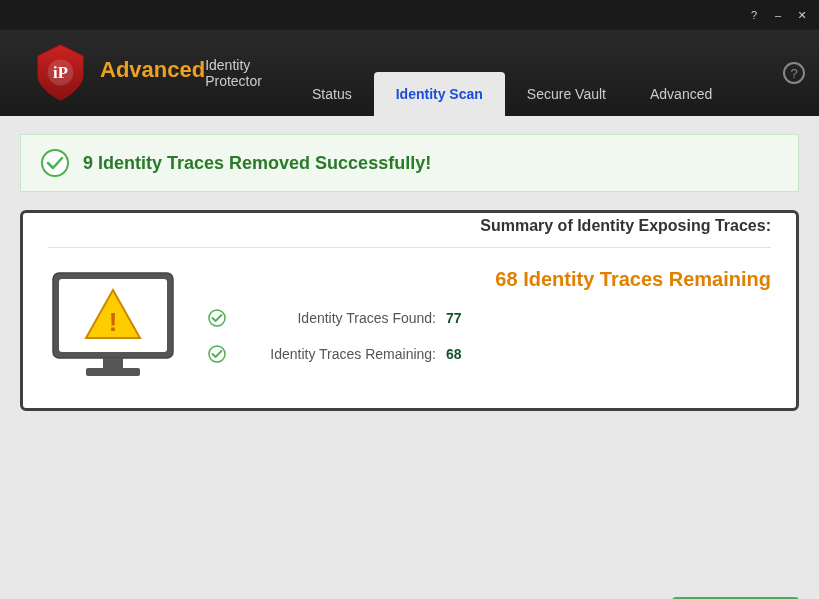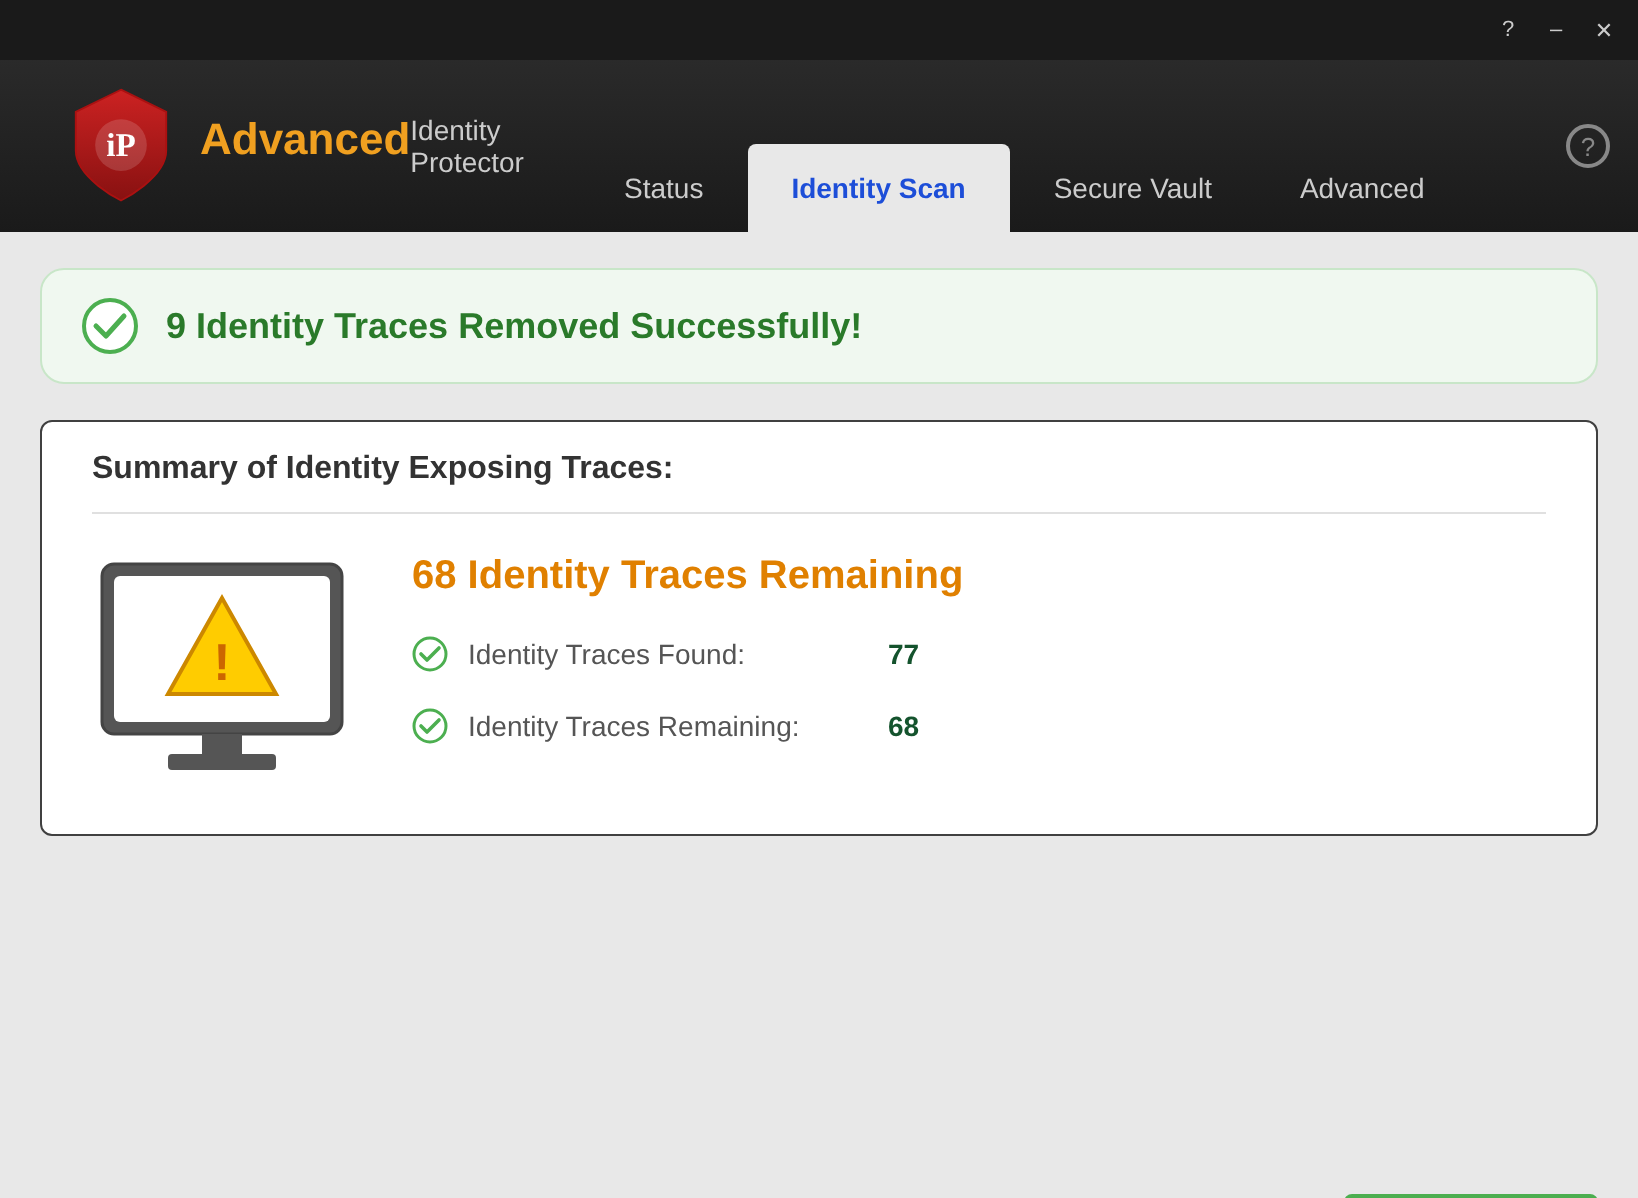--- a/index.html
+++ b/index.html
@@ -122,44 +122,45 @@
     .main-content {
       background: #e8e8e8;
       padding: 0 20px 15px 20px;
       height: calc(599px - 30px - 86px - 35px);
     }
 
     
     .success-banner {
       background: #f0f8f0;
       border: 1px solid #c8e6c8;
-      border-radius: 12px;
+      border-radius: 0;
       margin: 18px 0 18px 0;
       padding: 14px 20px;
       display: flex;
       align-items: center;
       gap: 14px;
     }
     .success-icon {
       width: 28px;
       height: 28px;
       flex-shrink: 0;
     }
     .success-text {
       font-size: 18px;
       font-weight: bold;
       color: #2a7a2a;
     }
 
     
     .summary-card {
       background: #ffffff;
-      border: 1px solid #404040;
+      border: 3px solid #404040;
       border-radius: 6px;
-      padding: 15px 25px 25px 25px;
+      padding: 4px 25px 25px 25px;
+      text-align: right;
     }
     .summary-title {
       font-size: 16px;
       color: #333;
       font-weight: 600;
       padding-bottom: 12px;
       border-bottom: 1px solid #e0e0e0;
       margin-bottom: 20px;
     }
     .summary-body {

